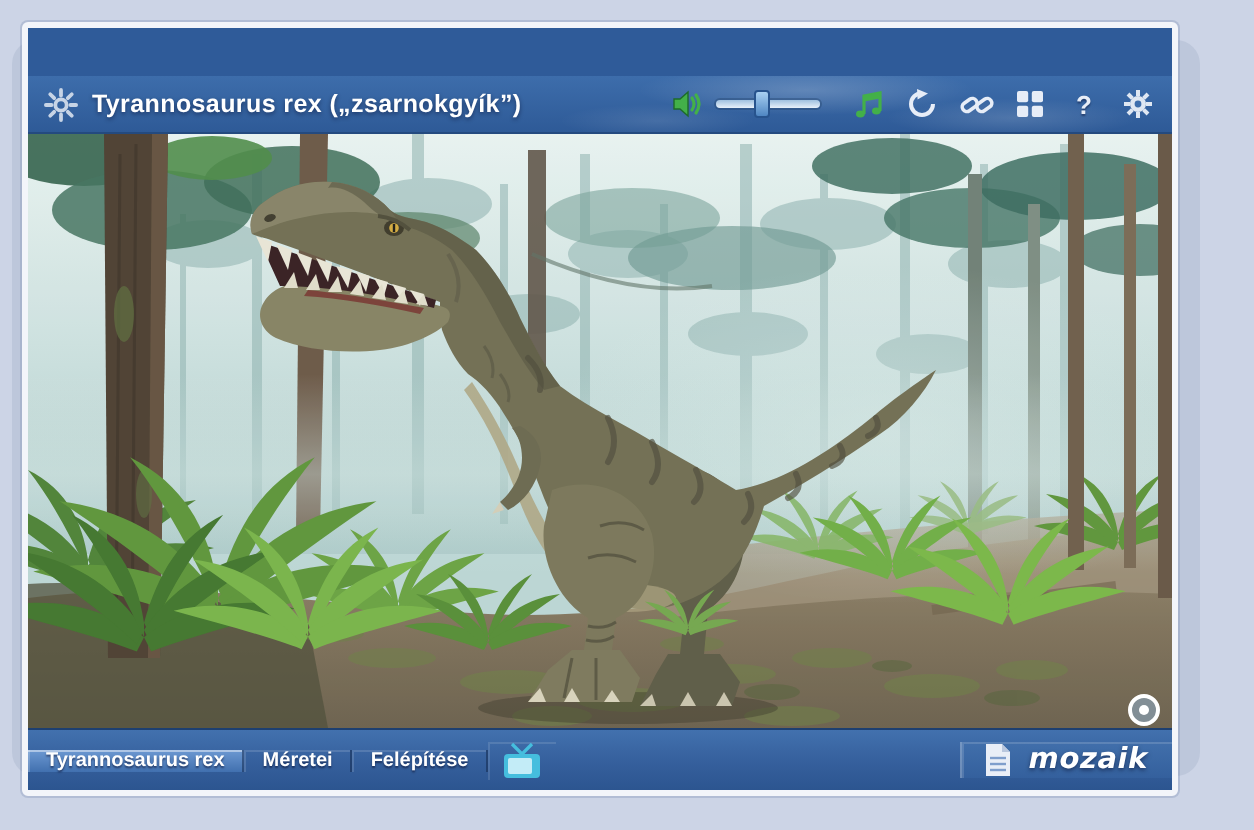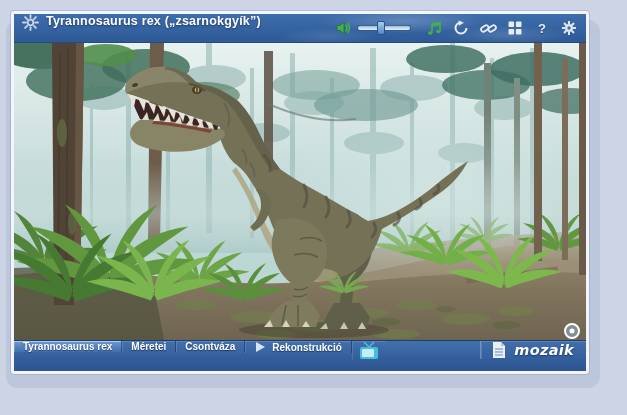--- a/index.html
+++ b/index.html
@@ -13,28 +13,29 @@
     background:#bdc7db;border-radius:12px;
   }
   .window{
     position:absolute;left:11px;top:11px;width:572px;
     border:3px solid #f3f5fa;border-radius:3px;
     box-shadow:0 0 0 1px rgba(130,145,180,.35);
     background:#2f5b99;
   }
   
   .titlebar{
-    height:28px;display:flex;
+    height:28px;display:flex;align-items:center;
     background:
       radial-gradient(ellipse 120px 18px at 68% 25%, rgba(255,255,255,.20), transparent 70%),
       radial-gradient(ellipse 90px 14px at 86% 75%, rgba(255,255,255,.14), transparent 70%),
       radial-gradient(ellipse 70px 12px at 55% 80%, rgba(255,255,255,.10), transparent 70%),
       linear-gradient(#3d6dab,#2e5a97);
     border-bottom:1px solid #244a7f;
     padding:0 8px 0 6px;
+    margin-top:24px;
   }
   .app-icon{width:17px;height:17px;margin:0 7px 0 2px;flex:0 0 auto;}
   .title-text{
     color:#fff;font-size:12.5px;font-weight:bold;letter-spacing:.2px;
     text-shadow:0 1px 2px rgba(0,0,30,.45);white-space:nowrap;
   }
   .titlebar-controls{margin-left:auto;display:flex;align-items:center;gap:9px;}
   .tb-btn{display:flex;align-items:center;justify-content:center;width:18px;height:18px;cursor:pointer;}
   .volume-wrap{display:flex;align-items:center;gap:5px;margin-right:6px;}
   .slider-track{
@@ -43,21 +44,21 @@
   }
   .slider-handle{
     position:absolute;top:-5px;left:19px;width:8px;height:14px;border-radius:2px;
     background:linear-gradient(#a8d0f2,#4f86c2);border:1px solid #27538d;box-sizing:border-box;
   }
   .help-glyph{color:#e7edf7;font-size:13px;font-weight:bold;text-shadow:0 1px 1px rgba(0,0,30,.4);}
   
   .scene{display:block;width:572px;height:297px;background:#bfd8d6;cursor:grab;}
   
   .tabbar{
-    height:30px;display:flex;align-items:flex-start;
+    height:30px;display:flex;align-items:center;
     background:linear-gradient(#4271ae 0%,#355f9c 55%,#2c5590 100%);
     border-top:1px solid #1d3f70;
   }
   .tab{
     display:flex;align-items:center;justify-content:center;
     padding:0 9px;white-space:nowrap;cursor:pointer;
     color:#ffffff;font-size:10px;font-weight:bold;
     border-right:1px solid rgba(15,35,70,.5);
     box-shadow:inset 1px 1px 0 rgba(255,255,255,.14);
     text-shadow:0 1px 1px rgba(0,0,30,.5);
@@ -416,27 +417,21 @@
   </svg>
 
   <div class="tabbar">
     <div class="tab active">
       <span>Tyrannosaurus rex</span>
     </div>
     <div class="tab">
       <span>Méretei</span>
     </div>
     <div class="tab">
-      <span>Csontváza</span>
-    </div>
-    <div class="tab">
-      <svg class="play-ic" width="12" height="12" viewBox="0 0 12 12">
-        <polygon points="2,1 11,6 2,11" fill="#d6e4f4"></polygon>
-      </svg>
-      <span>Rekonstrukció</span>
+      <span>Felépítése</span>
     </div>
     <div class="tv-btn">
       <svg width="22" height="19" viewBox="0 0 22 19">
         <path d="M6,1 L11,6 M16,1 L11,6" stroke="#45bede" stroke-width="1.6" fill="none"></path>
         <rect x="2" y="6" width="18" height="12" rx="2" fill="#45bede"></rect>
         <rect x="4" y="8" width="12" height="8" rx="1" fill="#c3ecf7"></rect>
       </svg>
     </div>
     <div class="logo-panel">
       <svg width="15" height="18" viewBox="0 0 15 18">

